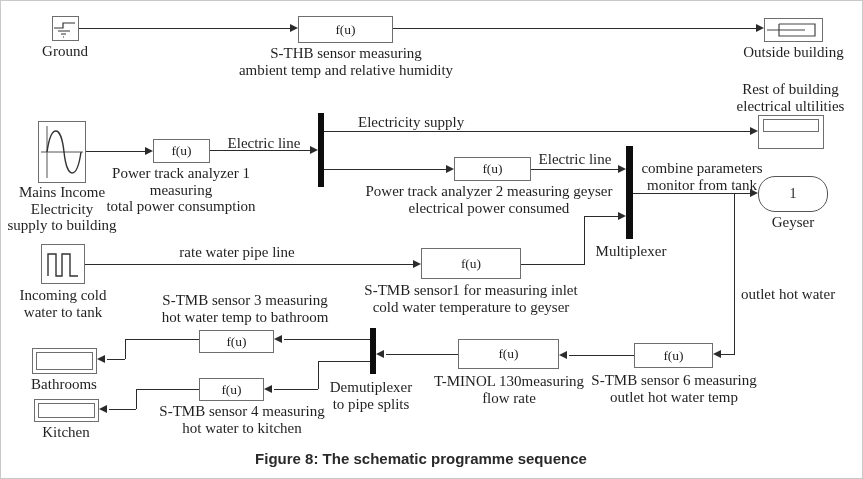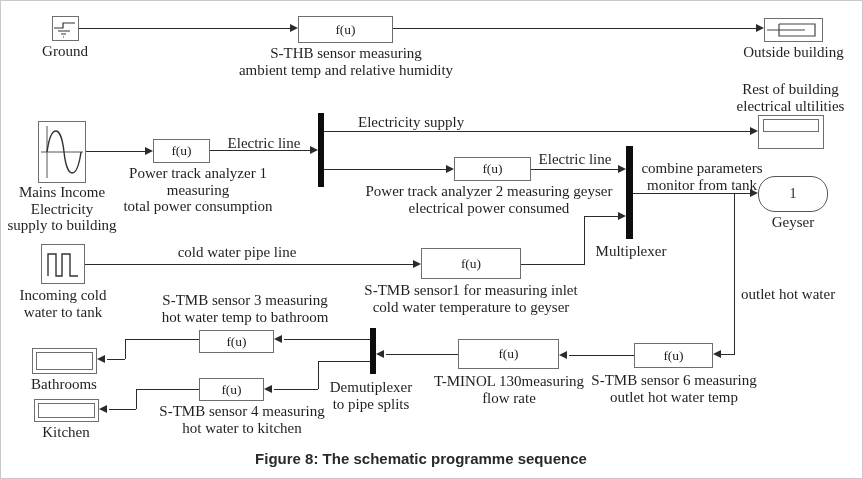--- a/index.html
+++ b/index.html
@@ -62,21 +62,21 @@
   <div class="lbl" style="left:1px;top:183px;width:120px;">Mains Income
 Electricity
 supply to building</div>
 
   <div class="hw" style="left:85px;top:150px;width:60px;"></div>
   <div class="ar" style="left:144px;top:146px;"></div>
 
   <div class="blk fu" style="left:152px;top:138px;width:57px;height:24px;">
     <span>f(u)</span>
   </div>
-  <div class="lbl" style="left:107px;top:164px;width:180px;">Power track analyzer 1
+  <div class="lbl" style="left:90px;top:164px;width:180px;">Power track analyzer 1
 measuring
 total power consumption</div>
 
   <div class="lbl" style="left:226px;top:134px;width:74px;">Electric line</div>
   <div class="hw" style="left:209px;top:149px;width:101px;"></div>
   <div class="ar" style="left:309px;top:145px;"></div>
 
   <div class="bar" style="left:317px;top:112px;width:6px;height:74px;"></div>
 
   <div class="hw" style="left:323px;top:130px;width:427px;"></div>
@@ -116,21 +116,21 @@
   <div class="lbl" style="left:757px;top:213px;width:70px;">Geyser</div>
 
   <div class="blk" style="left:40px;top:243px;width:44px;height:40px;">
     <svg width="42" height="38" viewBox="0 0 42 38">
       <path d="M6,31 V9 H14 V31 H20 V9 H28 V31 H36" fill="none" stroke="#333" stroke-width="1.4"></path>
     </svg>
   </div>
   <div class="lbl" style="left:2px;top:286px;width:120px;">Incoming cold
 water to tank</div>
 
-  <div class="lbl" style="left:171px;top:243px;width:130px;">cold water pipe line</div>
+  <div class="lbl" style="left:171px;top:243px;width:130px;">rate water pipe line</div>
   <div class="hw" style="left:84px;top:263px;width:329px;"></div>
   <div class="ar" style="left:412px;top:259px;"></div>
 
   <div class="blk fu" style="left:420px;top:247px;width:100px;height:31px;">
     <span>f(u)</span>
   </div>
   <div class="lbl" style="left:338px;top:281px;width:264px;">S-TMB sensor1 for measuring inlet
 cold water temperature to geyser</div>
 
   <div class="hw" style="left:520px;top:263px;width:63px;"></div>

